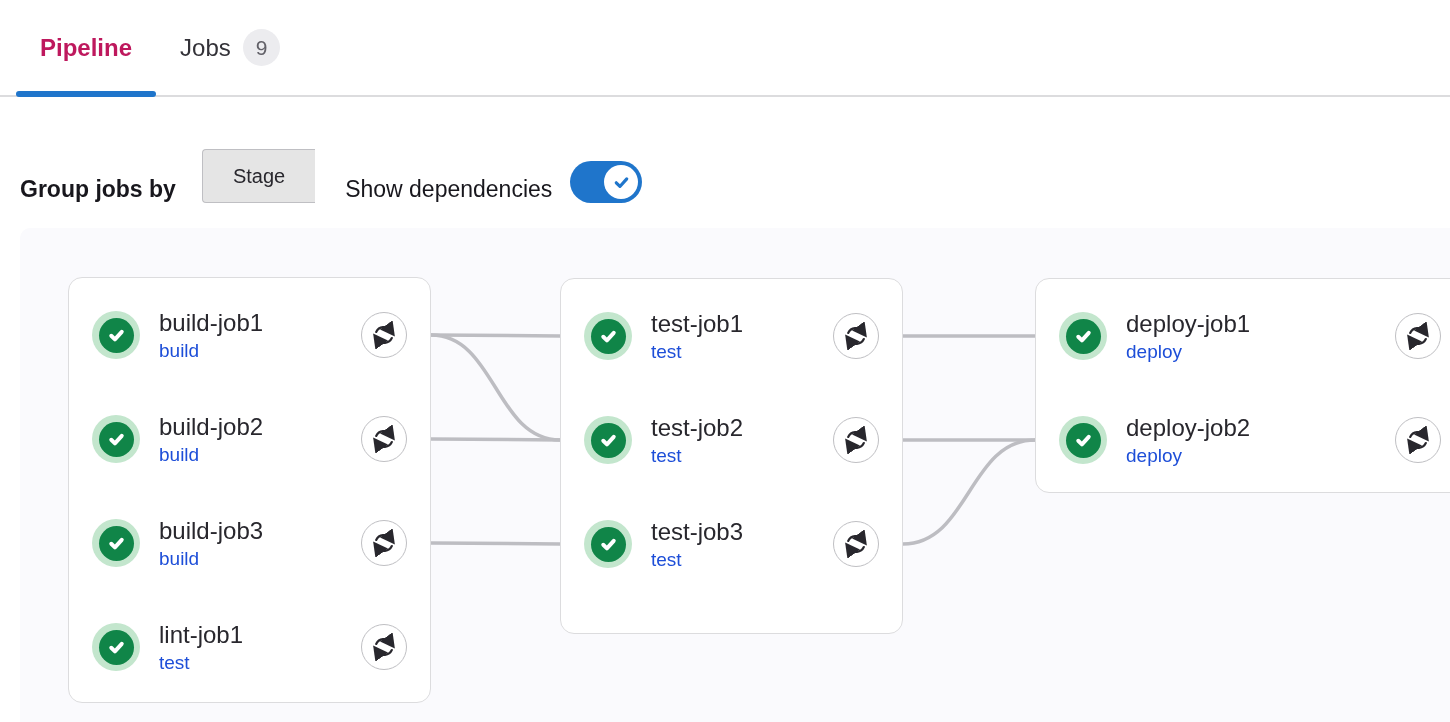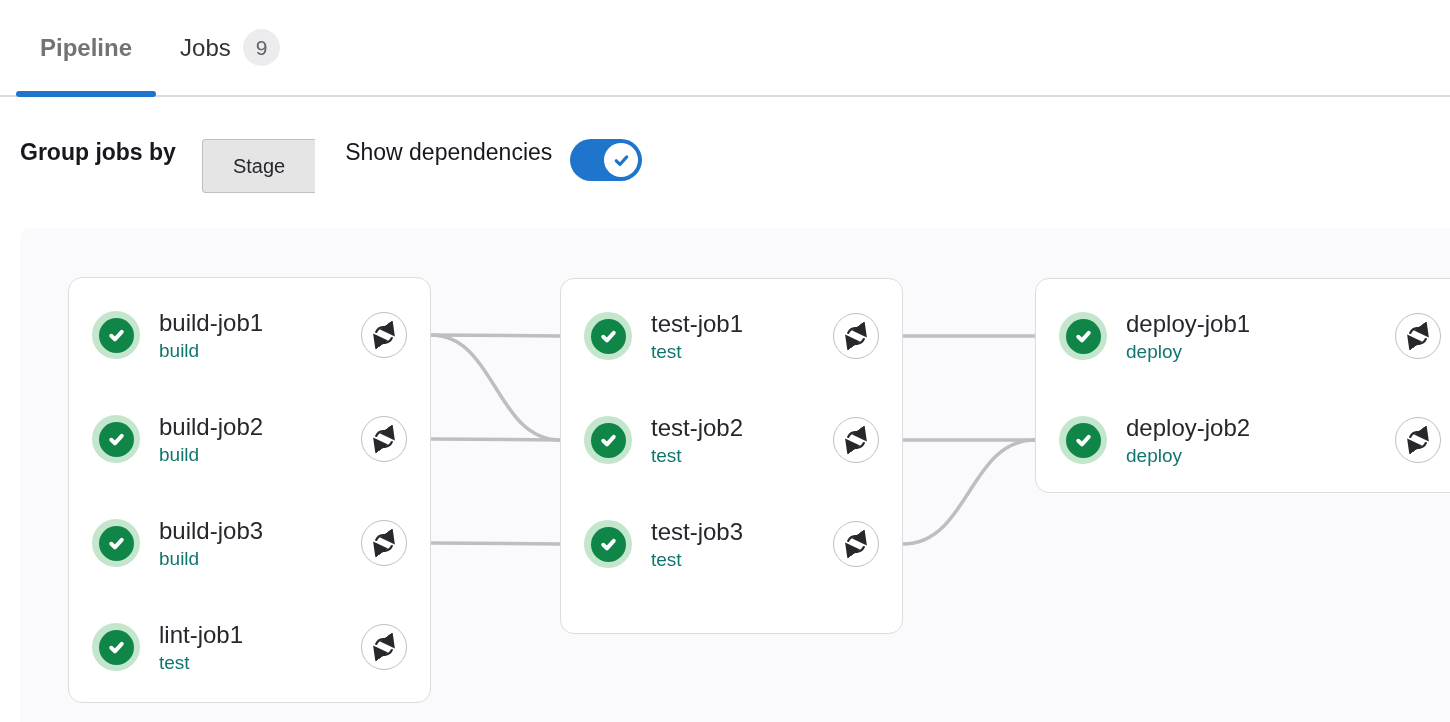--- a/index.html
+++ b/index.html
@@ -16,34 +16,34 @@
     position: absolute; top: 0; left: 0; right: 0; height: 97px;
     border-bottom: 2px solid #dcdcde;
     display: flex; align-items: stretch; padding-left: 16px;
   }
   .tab {
     display: flex; align-items: center; gap: 12px;
     padding: 0 24px; font-size: 24px; color: #333238;
     position: relative; cursor: pointer; background: transparent; border: none;
     font-family: inherit;
   }
-  .tab.active { font-weight: 700; color: #737373; }
+  .tab.active { font-weight: 700; color: #be185d; }
   .tab.active::after {
     content: ""; position: absolute; left: 0; right: 0; bottom: -2px;
     height: 6px; background: #1f75cb; border-radius: 4px;
   }
   .tab-badge {
     background: #ececef; color: #626168; font-size: 21px;
     border-radius: 999px; padding: 4px 13px; line-height: 1.4;
   }
 
   
   .controls {
     position: absolute; top: 139px; left: 20px; right: 20px; height: 64px;
-    display: flex; align-items: flex-start;
+    display: flex; align-items: flex-end;
   }
   .group-label { font-size: 23px; font-weight: 700; color: #18171d; }
   .segmented { display: flex; align-items: center; margin-left: 26px; }
   .segment {
     background: #e5e5e5; font-size: 20px; color: #28272d; font-family: inherit;
     height: 54px; display: flex; align-items: center; cursor: pointer;
   }
   .segment-first {
     border: 1px solid #bfbfc3; border-right: none;
     border-radius: 4px 0 0 4px; padding: 0 30px;
@@ -86,21 +86,21 @@
   .status {
     width: 48px; height: 48px; border-radius: 50%; background: #c3e6cd;
     display: flex; align-items: center; justify-content: center; flex: none;
   }
   .status-inner {
     width: 35px; height: 35px; border-radius: 50%; background: #108548;
     display: flex; align-items: center; justify-content: center;
   }
   .job-text { margin-left: 19px; display: flex; flex-direction: column; min-width: 0; }
   .job-name { font-size: 24px; color: #28272d; line-height: 31px; }
-  .job-stage { font-size: 19px; color: #0f766e; line-height: 25px; }
+  .job-stage { font-size: 19px; color: #1d4ed8; line-height: 25px; }
   .retry-btn {
     margin-left: auto; width: 46px; height: 46px; border-radius: 50%;
     border: 1.5px solid #bfbfc3; background: #fff; cursor: pointer;
     display: flex; align-items: center; justify-content: center; flex: none;
   }
   .retry-svg { width: 28px; height: 28px; stroke: #28272d; stroke-width: 1.9; fill: none; stroke-linecap: round; }
   .check-svg-white { width: 21px; height: 21px; stroke: #ffffff; stroke-width: 3; fill: none; stroke-linecap: round; stroke-linejoin: round; }
   .check-svg-blue  { width: 21px; height: 21px; stroke: #1f75cb; stroke-width: 2.4; fill: none; stroke-linecap: round; stroke-linejoin: round; }
   .defs-svg { position: absolute; width: 0; height: 0; }
 </style>

